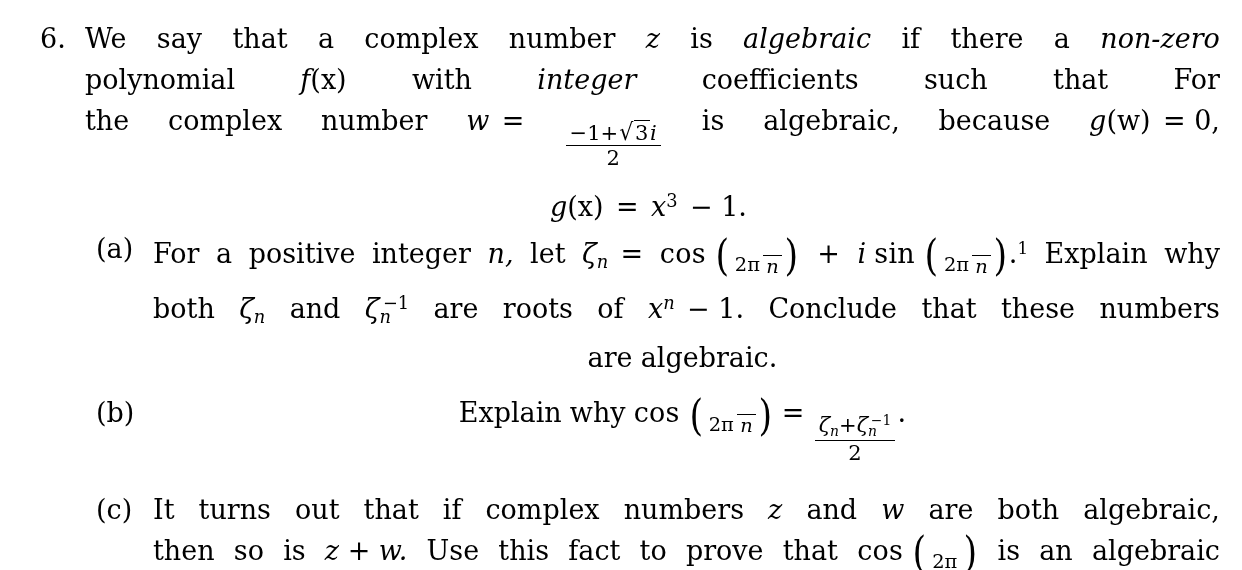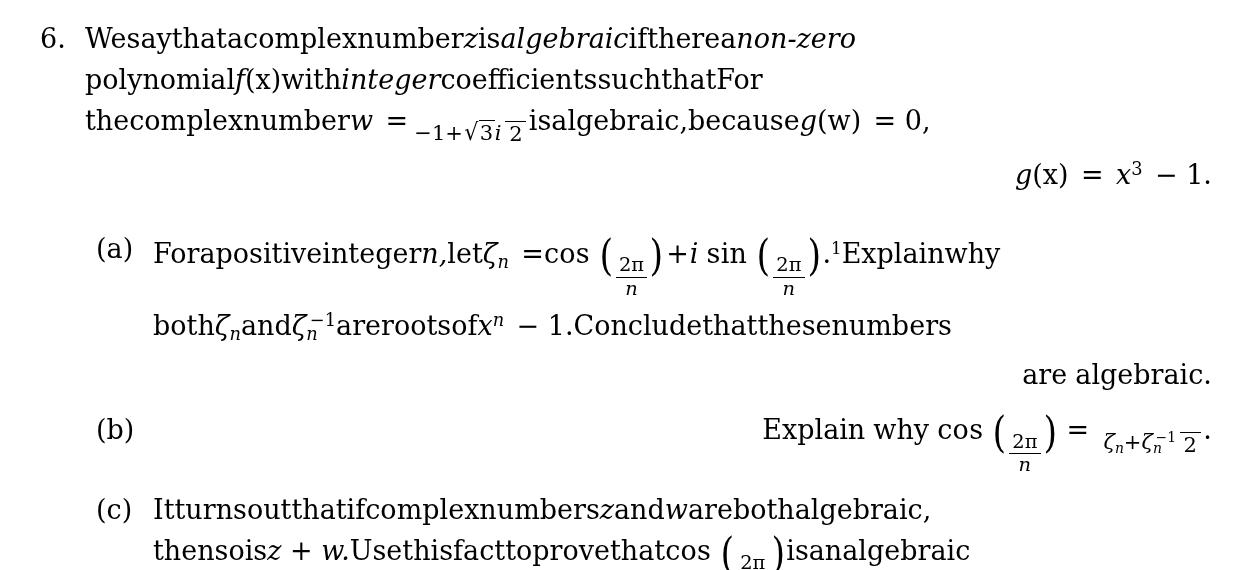--- a/index.html
+++ b/index.html
@@ -43,26 +43,27 @@
   }
   .prob-body {
     flex: 1 1 auto;
     font-size: 27px;
     line-height: 41px;
   }
 
   
   .tline {
     display: flex;
+    justify-content: space-between;
     align-items: baseline;
     white-space: nowrap;
     width: 100%;
   }
   .tline.last {
-    justify-content: flex-end;
+    justify-content: center;
   }
   .tline.last > .w { margin-right: 0.30em; }
 
   .w { display: inline-block; }
 
   i.mi, .mi {
     font-style: italic;
     font-family: "DejaVu Serif", "Liberation Serif", serif;
   }
   .emph {
@@ -91,43 +92,42 @@
   }
   .sub-body {
     flex: 1 1 auto;
     font-size: 27px;
     line-height: 41px;
   }
 
   
   .frac {
     display: inline-flex;
-    flex-direction: row;
+    flex-direction: column;
     align-items: center;
     vertical-align: -0.48em;
-    margin: 3px 0.12em;
+    margin: 12px 0.12em;
     font-size: 0.78em;
     line-height: 1.02;
   }
   .frac .num {
     padding: 0 0.18em 1px 0.18em;
     white-space: nowrap;
   }
   .frac .den {
     border-top: 1.3px solid #000;
     padding: 1px 0.18em 0 0.18em;
     width: 100%;
     text-align: center;
     box-sizing: border-box;
   }
 
   
   .tfrac {
     display: inline-flex;
-    flex-direction: column;
     align-items: center;
     vertical-align: -0.42em;
     margin: 0 0.06em;
     font-size: 0.72em;
     line-height: 1.05;
   }
   .tfrac .num { padding: 0 0.16em 1px 0.16em; }
   .tfrac .den {
     border-top: 1.2px solid #000;
     padding: 1px 0.16em 0 0.16em;

